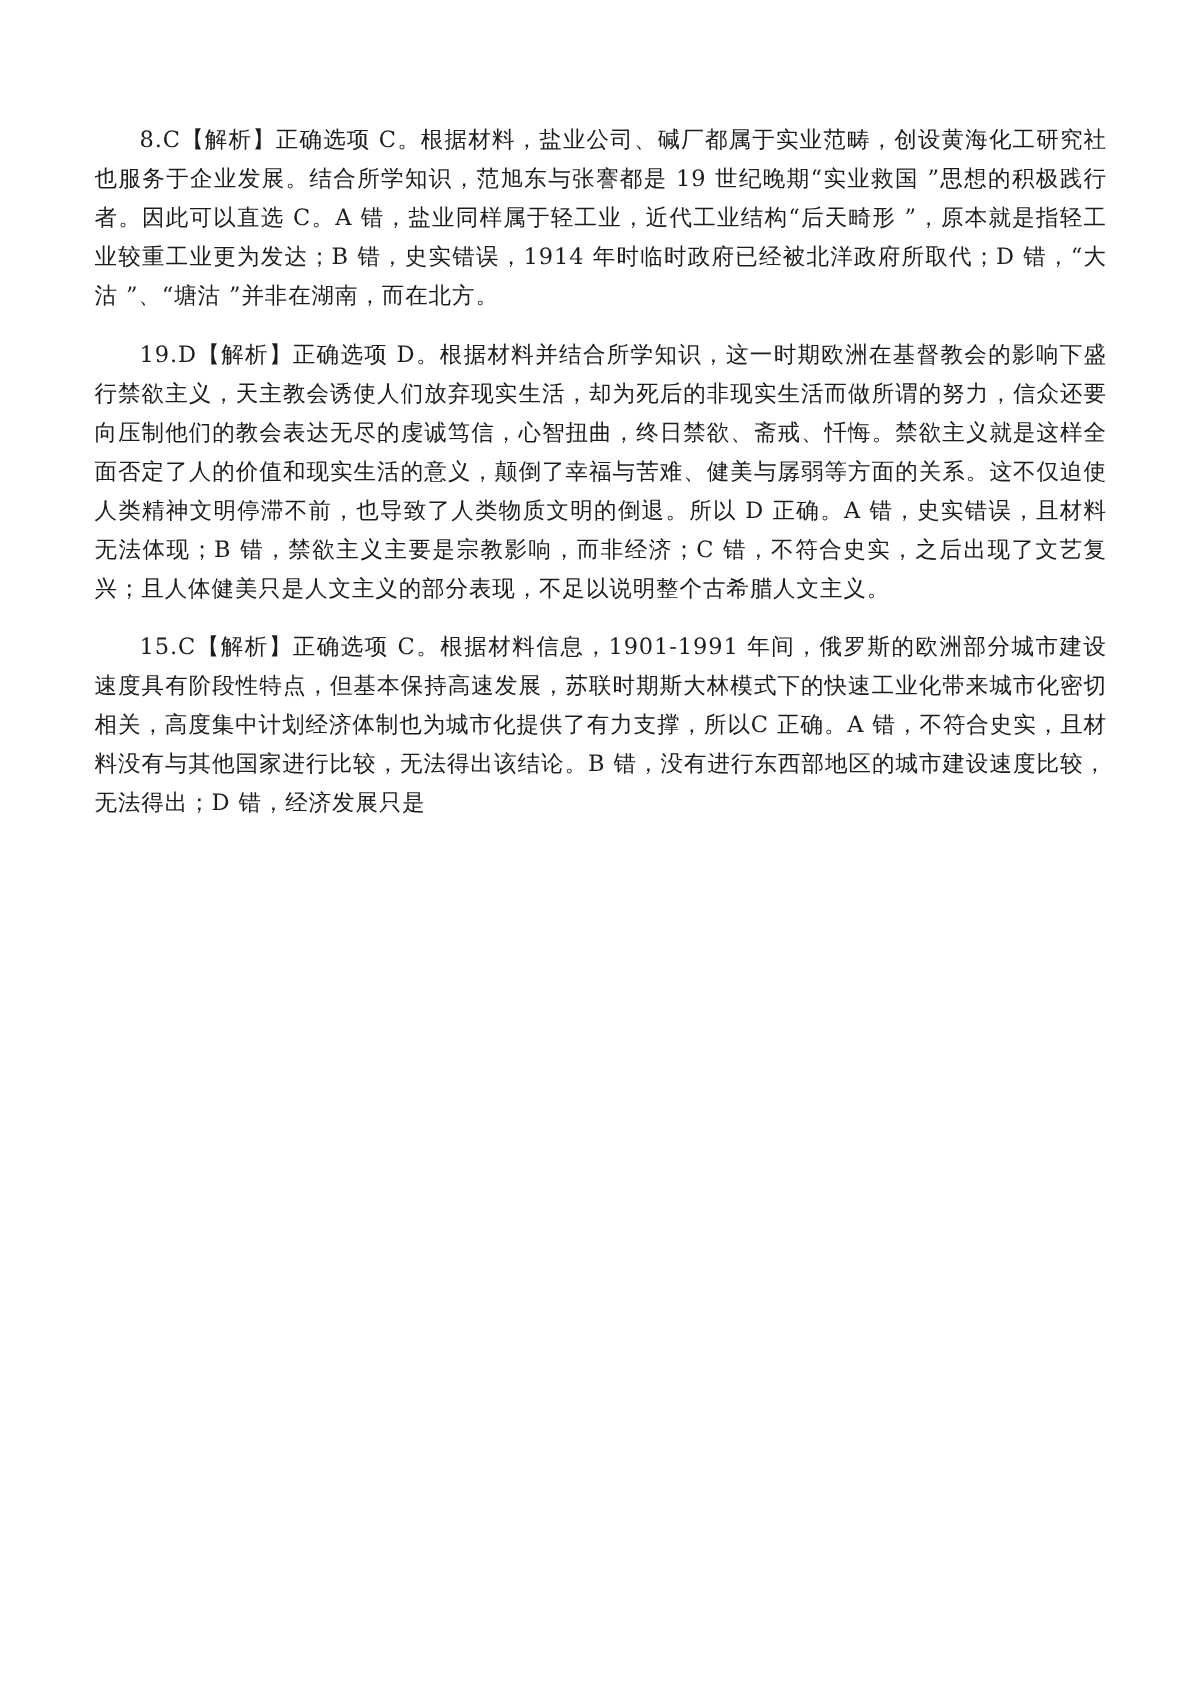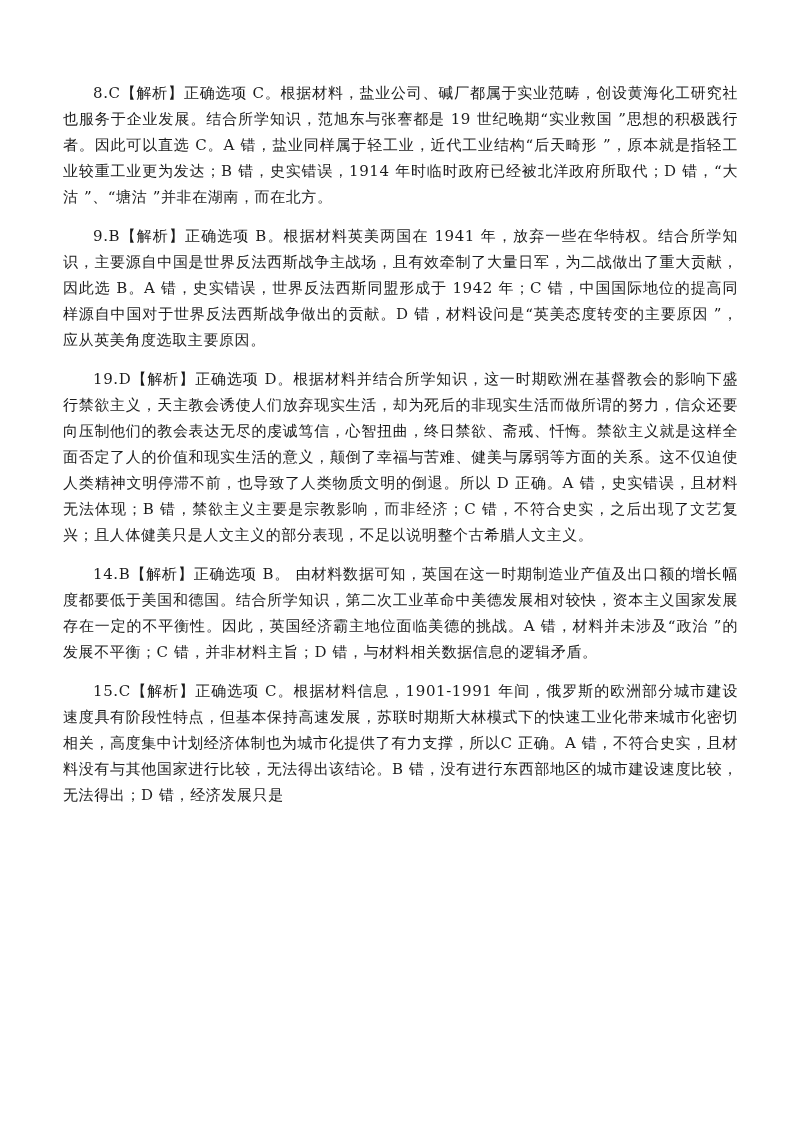--- a/index.html
+++ b/index.html
@@ -27,17 +27,15 @@
     text-indent: 2em;
     letter-spacing: 0.6px;
     word-break: break-all;
   }
 </style>
 </head>
 <body>
 
 <div class="page">
   <p class="answer-paragraph">8.C【解析】正确选项 C。根据材料，盐业公司、碱厂都属于实业范畴，创设黄海化工研究社也服务于企业发展。结合所学知识，范旭东与张謇都是 19 世纪晚期“实业救国 ”思想的积极践行者。因此可以直选 C。A 错，盐业同样属于轻工业，近代工业结构“后天畸形 ”，原本就是指轻工业较重工业更为发达；B 错，史实错误，1914 年时临时政府已经被北洋政府所取代；D 错，“大沽 ”、“塘沽 ”并非在湖南，而在北方。</p>
-  <p class="answer-paragraph">9.B【解析】正确选项 B。根据材料英美两国在 1941 年，放弃一些在华特权。结合所学知识，主要源自中国是世界反法西斯战争主战场，且有效牵制了大量日军，为二战做出了重大贡献，因此选 B。A 错，史实错误，世界反法西斯同盟形成于 1942 年；C 错，中国国际地位的提高同样源自中国对于世界反法西斯战争做出的贡献。D 错，材料设问是“英美态度转变的主要原因 ”，应从英美角度选取主要原因。</p>
   <p class="answer-paragraph">19.D【解析】正确选项 D。根据材料并结合所学知识，这一时期欧洲在基督教会的影响下盛行禁欲主义，天主教会诱使人们放弃现实生活，却为死后的非现实生活而做所谓的努力，信众还要向压制他们的教会表达无尽的虔诚笃信，心智扭曲，终日禁欲、斋戒、忏悔。禁欲主义就是这样全面否定了人的价值和现实生活的意义，颠倒了幸福与苦难、健美与孱弱等方面的关系。这不仅迫使人类精神文明停滞不前，也导致了人类物质文明的倒退。所以 D 正确。A 错，史实错误，且材料无法体现；B 错，禁欲主义主要是宗教影响，而非经济；C 错，不符合史实，之后出现了文艺复兴；且人体健美只是人文主义的部分表现，不足以说明整个古希腊人文主义。</p>
-  <p class="answer-paragraph">14.B【解析】正确选项 B。 由材料数据可知，英国在这一时期制造业产值及出口额的增长幅度都要低于美国和德国。结合所学知识，第二次工业革命中美德发展相对较快，资本主义国家发展存在一定的不平衡性。因此，英国经济霸主地位面临美德的挑战。A 错，材料并未涉及“政治 ”的发展不平衡；C 错，并非材料主旨；D 错，与材料相关数据信息的逻辑矛盾。</p>
   <p class="answer-paragraph">15.C【解析】正确选项 C。根据材料信息，1901-1991 年间，俄罗斯的欧洲部分城市建设速度具有阶段性特点，但基本保持高速发展，苏联时期斯大林模式下的快速工业化带来城市化密切相关，高度集中计划经济体制也为城市化提供了有力支撑，所以C 正确。A 错，不符合史实，且材料没有与其他国家进行比较，无法得出该结论。B 错，没有进行东西部地区的城市建设速度比较，无法得出；D 错，经济发展只是</p>
 </div>
 
 </body></html>

